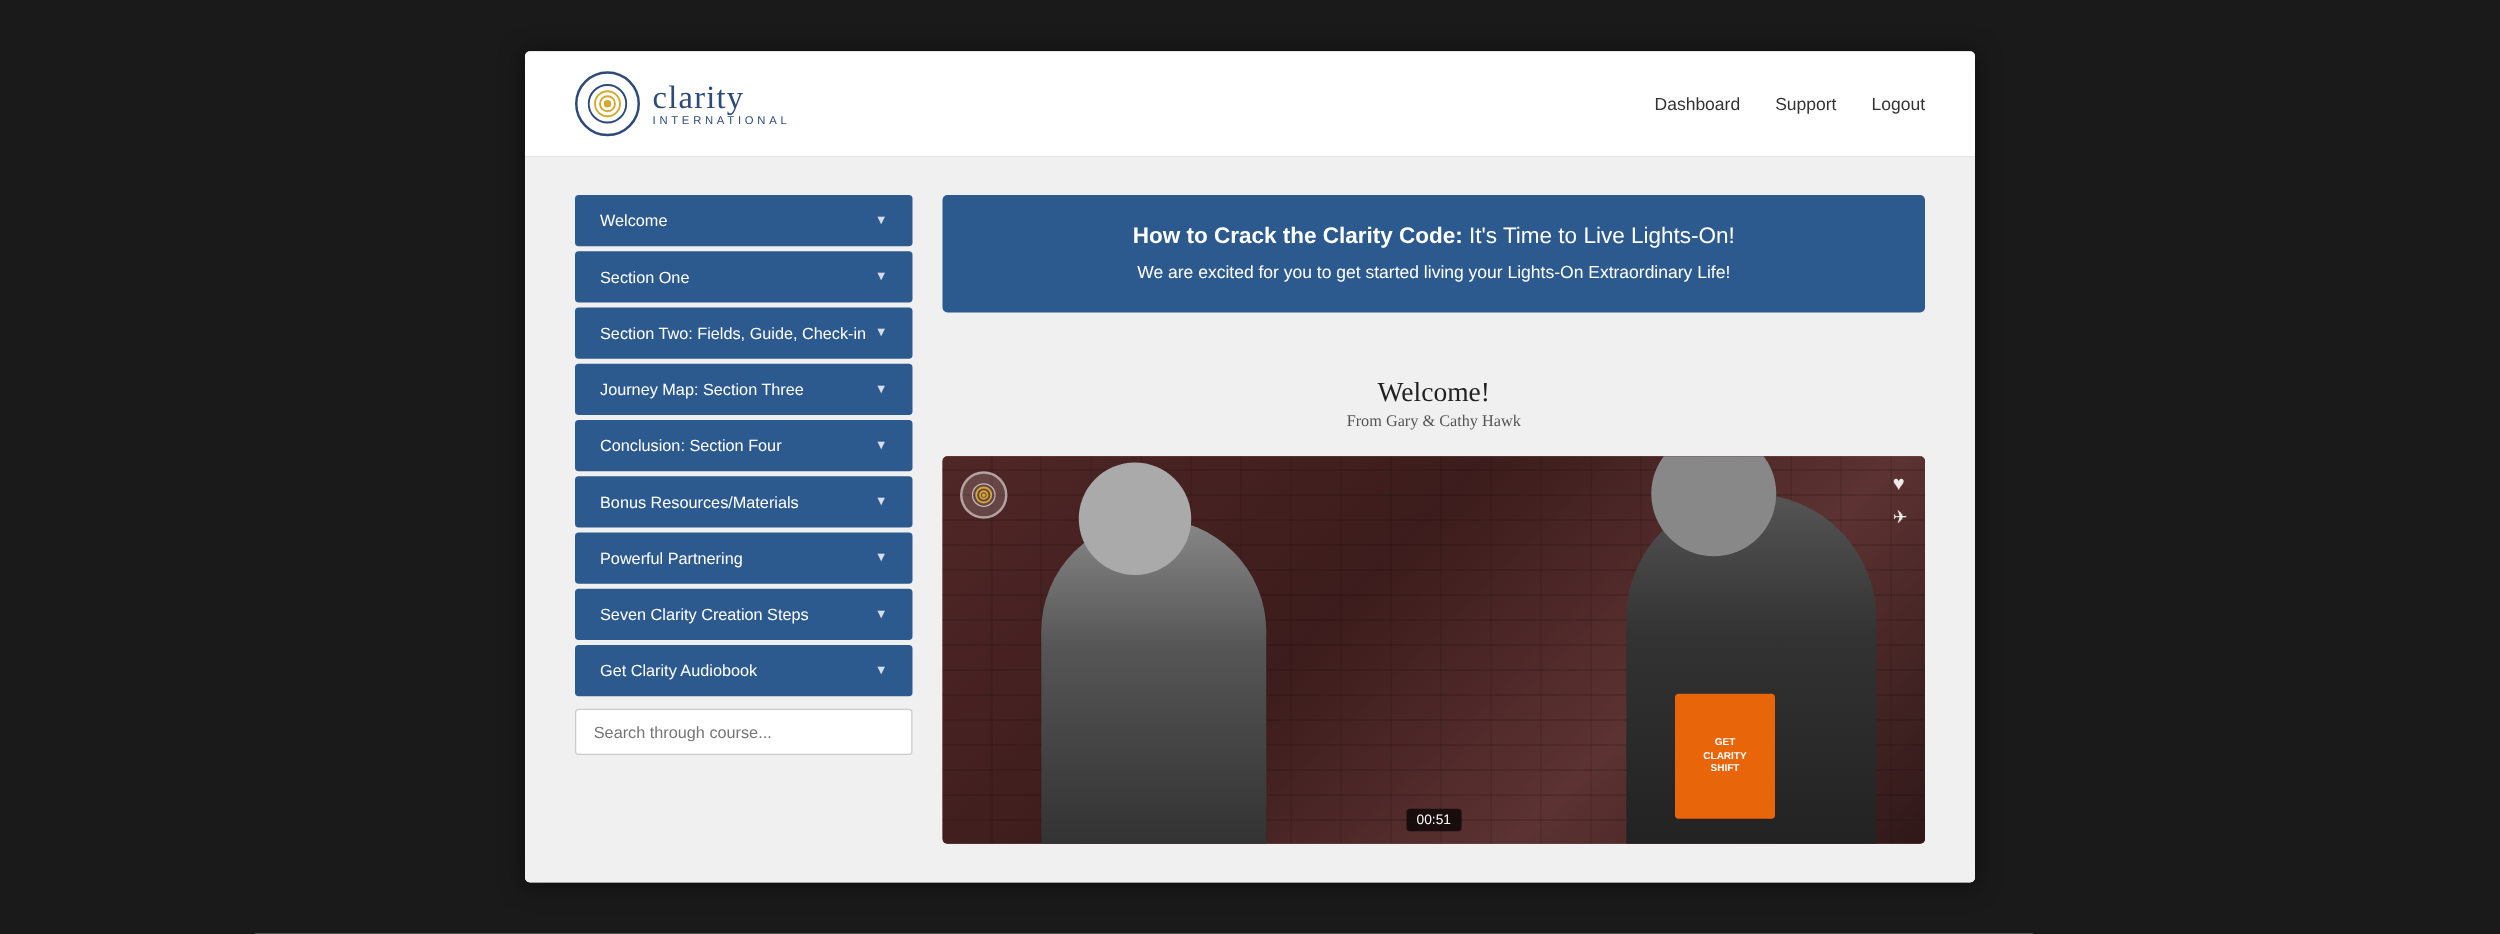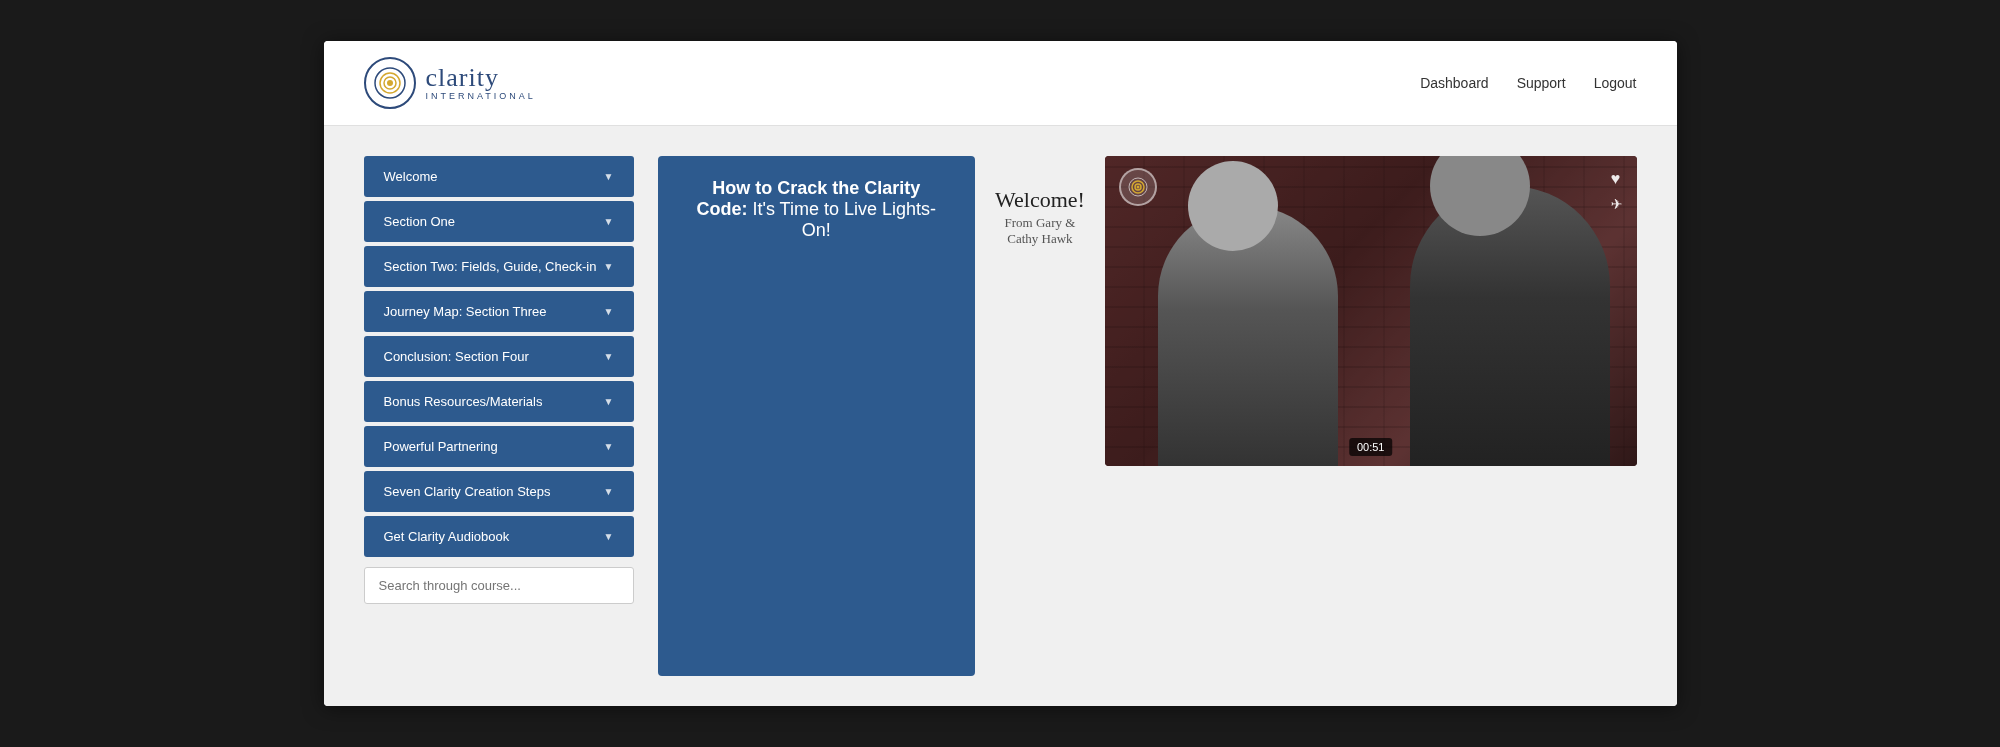--- a/index.html
+++ b/index.html
@@ -5,21 +5,21 @@
     * { box-sizing: border-box; margin: 0; padding: 0; }
     body {
       font-family: 'Georgia', serif;
       background: #1a1a1a;
       display: flex;
       justify-content: center;
       align-items: center;
       min-height: 100vh;
     }
     .browser-window {
-      width: 1353px;
+      width: 1160px;
       background: #fff;
       border-radius: 4px;
       overflow: hidden;
       box-shadow: 0 2px 20px rgba(0,0,0,0.5);
       position: relative;
     }
     
     .header {
       background: #fff;
       border-bottom: 1px solid #e0e0e0;
@@ -120,21 +120,21 @@
       font-size: 13px;
       color: #999;
       font-family: Arial, sans-serif;
       background: #fff;
     }
 
     
     .content-area {
       flex: 1;
       display: flex;
-      flex-direction: row;
+      flex-direction: column;
       gap: 20px;
     }
     .hero-banner {
       background: #2d5a8e;
       color: #fff;
       padding: 22px 28px;
       border-radius: 4px;
       text-align: center;
     }
     .hero-banner .title {
@@ -374,35 +374,41 @@
       </button>
       <input class="search-input" type="text" placeholder="Search through course..." style="">
     </aside>
 
     <section class="content-area">
 
       <div class="hero-banner">
         <div class="title">
           <strong>How to Crack the Clarity Code:</strong><span> It's Time to Live Lights-On!</span>
         </div>
+        <div class="subtitle">We are excited for you to get started living your Lights-On Extraordinary Life!</div>
       </div>
 
       <div class="welcome-section">
         <div class="welcome-title">Welcome!</div>
         <div class="welcome-sub">From Gary &amp; Cathy Hawk</div>
       </div>
 
       <div class="video-container">
         <div class="video-bg">
 
           <div style="position:absolute;inset:0;background:rgba(60,20,20,0.3);"></div>
 
           <div class="person-left"></div>
           <div class="person-right"></div>
 
+          <div class="book-area">
+            <div class="book-title" style="white-space:pre-line;">GET
+CLARITY
+SHIFT</div>
+          </div>
         </div>
 
         <div class="video-logo">
           <svg width="22" height="22" viewBox="0 0 22 22">
             <circle cx="11" cy="11" r="9" fill="none" stroke="rgba(255,255,255,0.6)" stroke-width="1"></circle>
             <circle cx="11" cy="11" r="6" fill="none" stroke="#d4a830" stroke-width="1.5"></circle>
             <circle cx="11" cy="11" r="3" fill="none" stroke="#d4a830" stroke-width="1.5"></circle>
             <circle cx="11" cy="11" r="1.5" fill="#d4a830"></circle>
           </svg>
         </div>

